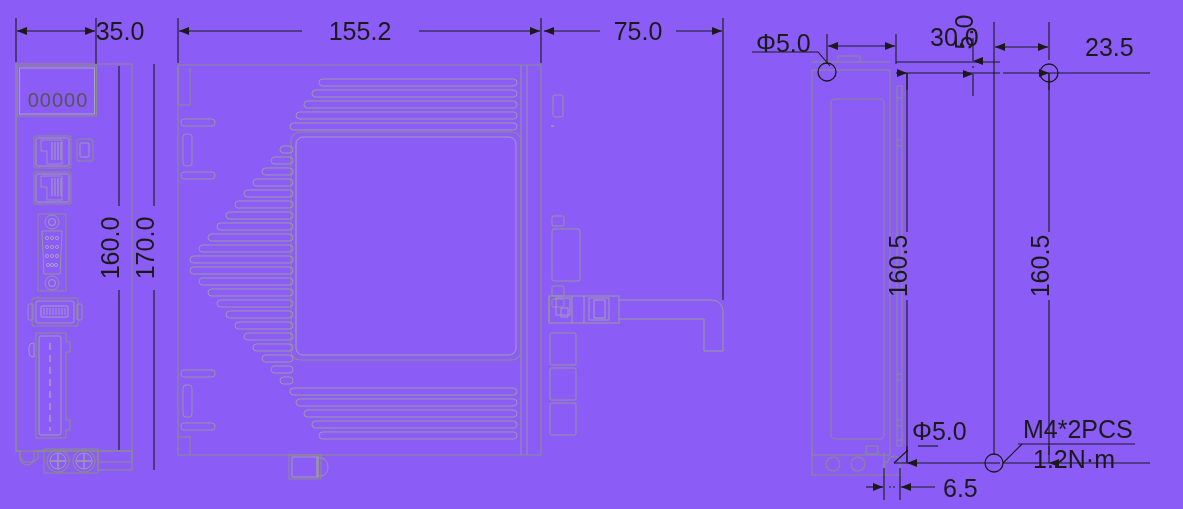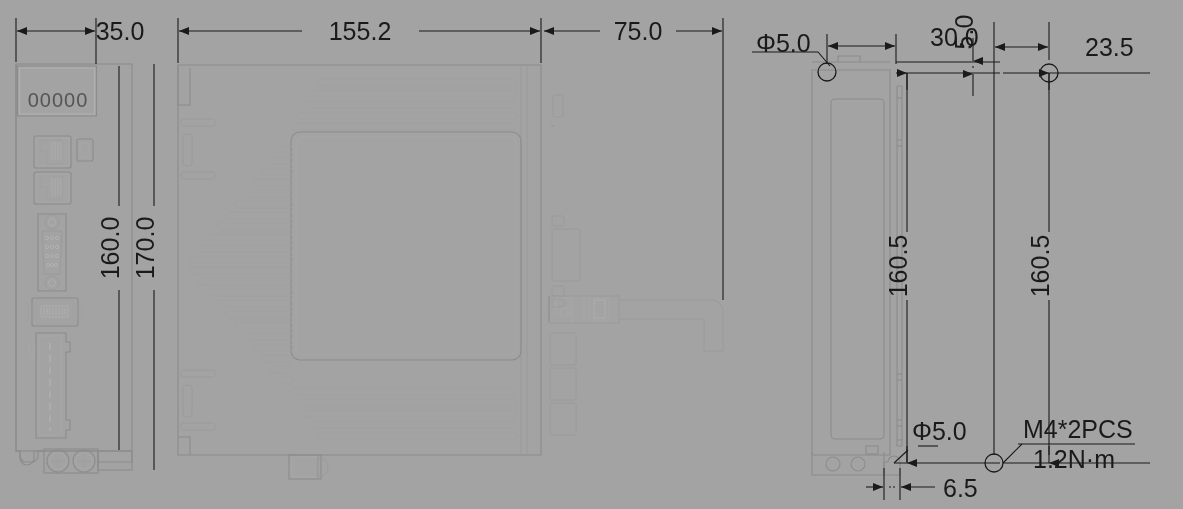--- a/index.html
+++ b/index.html
@@ -1,18 +1,18 @@
 <!DOCTYPE html>
 <html><head>
 <meta charset="utf-8">
 <title>Servo Drive Dimensional Drawing</title>
 <style>
   html,body{margin:0;padding:0;background:#ffffff;}
   body{font-family:"Liberation Sans",sans-serif;}
-  #root{position:relative;width:1183px;height:509px;background:#a3a3a3;overflow:hidden;}
+  #root{position:relative;width:1183px;height:509px;background:#8b5cf6;overflow:hidden;}
   #root svg{position:absolute;left:0;top:0;}
   .dimtext{font-family:"Liberation Sans",sans-serif;font-size:25px;fill:#1a1a1a;}
 </style>
 </head>
 <body>
 
 <div id="root">
 
 <svg width="1183" height="509" viewBox="0 0 1183 509" xmlns="http://www.w3.org/2000/svg">
 

